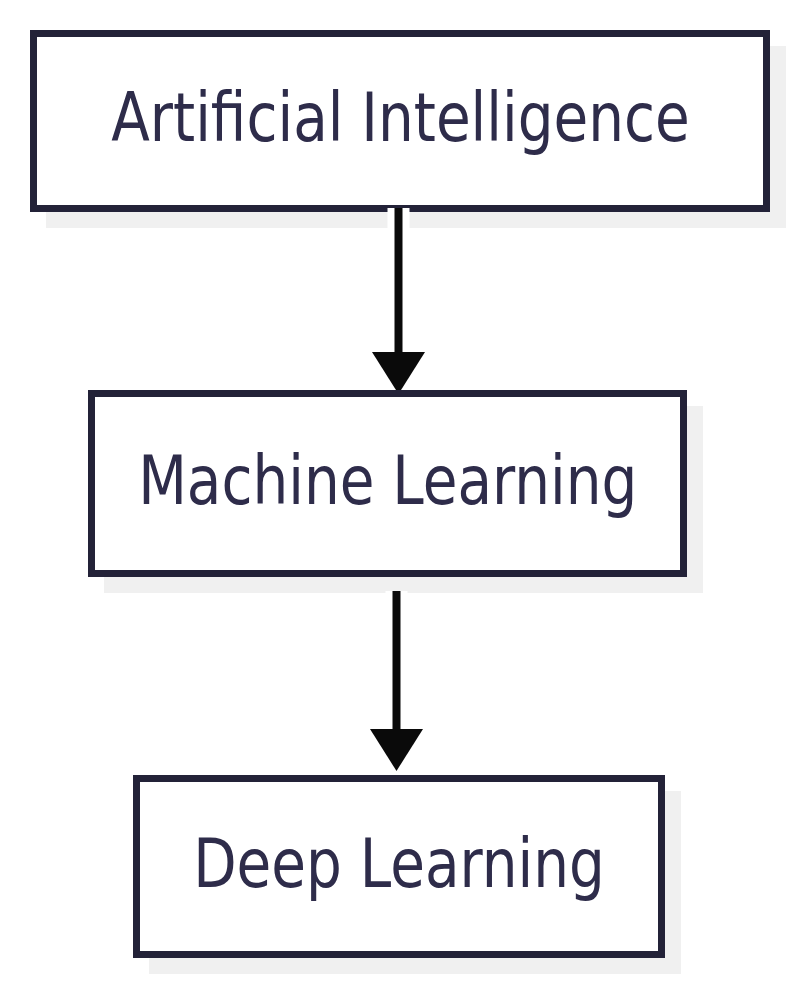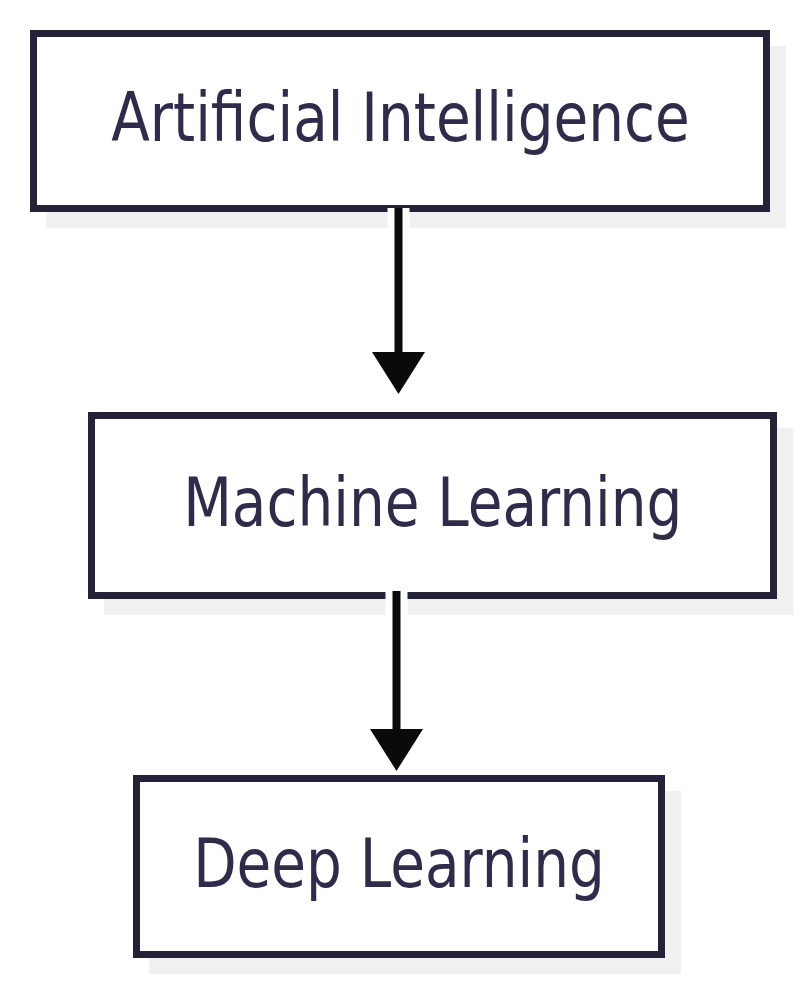--- a/index.html
+++ b/index.html
@@ -20,21 +20,21 @@
     box-sizing: border-box;
     background: #ffffff;
     border: 7px solid #232238;
     box-shadow: 16px 16px 0 #f0f0f0;
     display: flex;
     align-items: center;
     justify-content: center;
     text-align: right;
   }
   .node-ai { left: 30px;  top: 30px;  width: 740px; height: 182px; }
-  .node-ml { left: 88px;  top: 412px; width: 689px; height: 187px; }
+  .node-ml { left: 88px;  top: 390px; width: 599px; height: 187px; }
   .node-dl { left: 133px; top: 775px; width: 532px; height: 183px; }
   .node-label {
     color: #2e2c4a;
     font-size: 68px;
     line-height: 1;
     white-space: nowrap;
     transform: scaleX(0.83);
     transform-origin: 50% 50%;
     padding-bottom: 6px; 
   }

